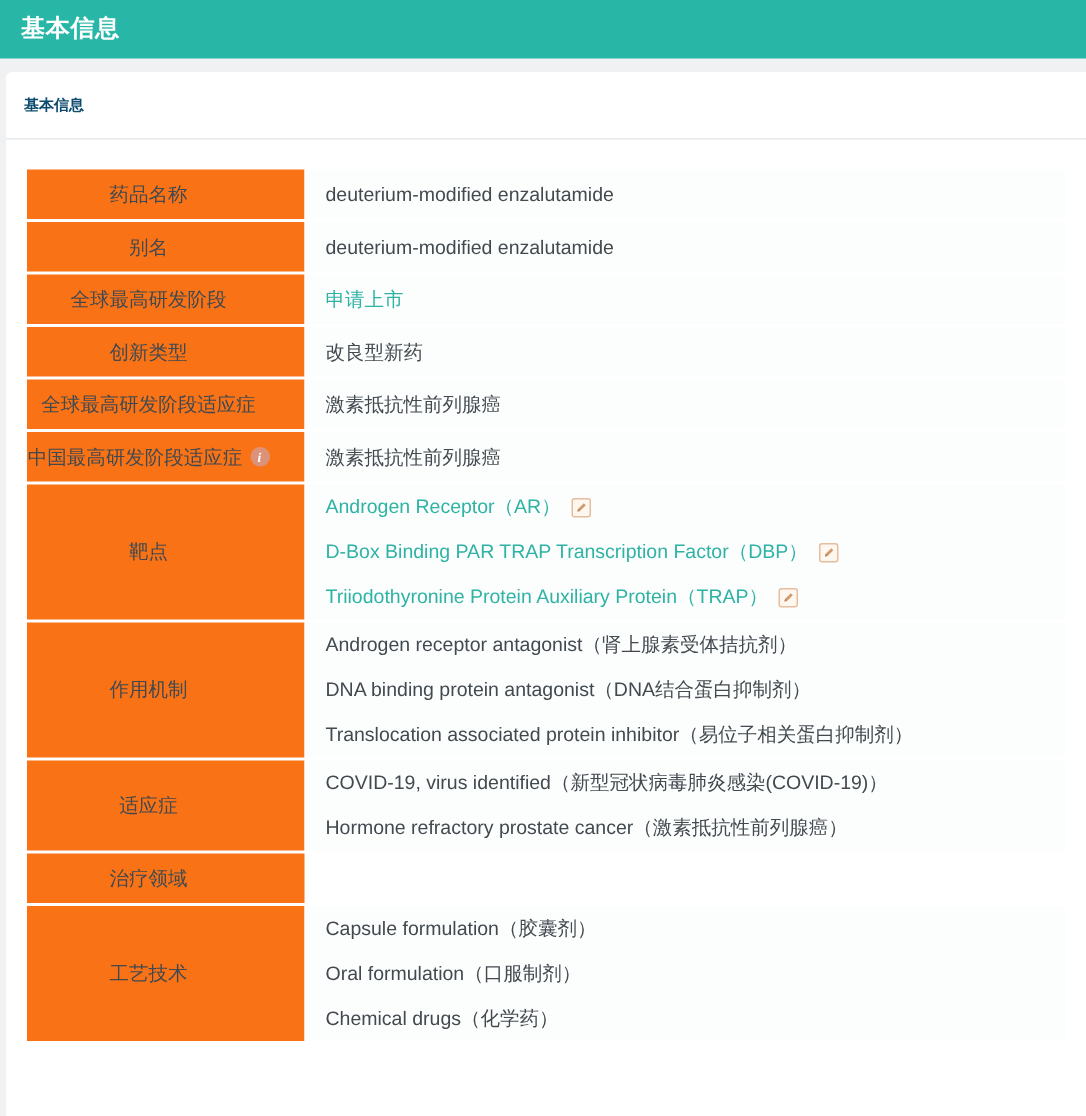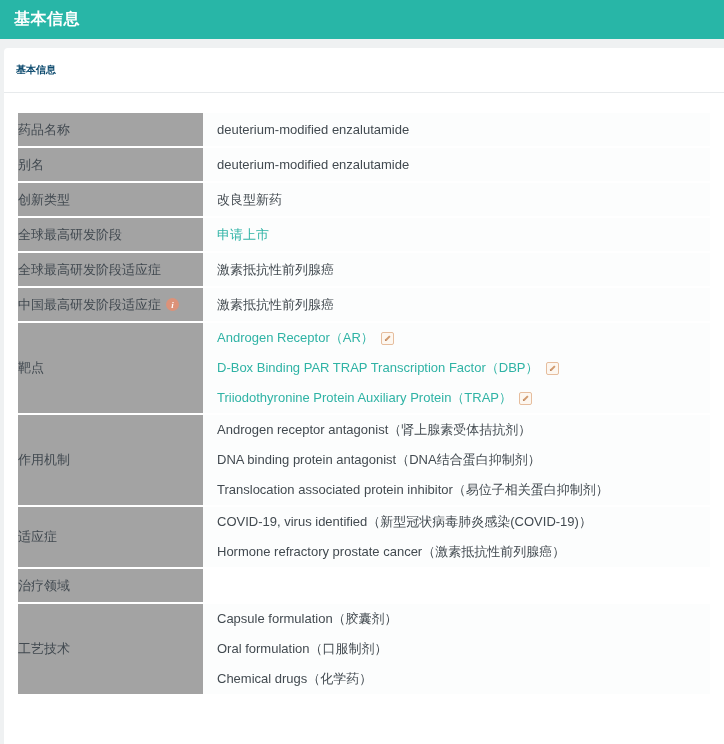--- a/index.html
+++ b/index.html
@@ -40,24 +40,24 @@
   }
   .section-title {
     font-size:10px;
     font-weight:bold;
     color:#0c4a6e;
   }
   .info-table { padding:20px 14px 0 14px; }
   .row { display:flex; margin-bottom:2px; min-height:33px; }
   .label-cell {
     width:185px; min-width:185px;
-    background:#a3a3a3;
-    display:flex;
-    align-items:center;
-    justify-content:flex-start;
+    background:#f97316;
+    display:flex;
+    align-items:center;
+    justify-content:center;
     padding-right:23px;
     text-align:right;
     color:#414950;
   }
   .label-text { line-height:16px; }
   .value-cell {
     flex:1;
     background:#fcfdfd;
     display:flex;
     flex-direction:column;
@@ -124,35 +124,35 @@
           <span class="label-text">别名</span>
         </div>
         <div class="value-cell">
           <div class="value-line">
             <span class="value-text">deuterium-modified enzalutamide</span>
           </div>
         </div>
       </div>
       <div class="row">
         <div class="label-cell">
+          <span class="label-text">全球最高研发阶段</span>
+        </div>
+        <div class="value-cell">
+          <div class="value-line">
+            <span class="value-link">申请上市</span>
+          </div>
+        </div>
+      </div>
+      <div class="row">
+        <div class="label-cell">
           <span class="label-text">创新类型</span>
         </div>
         <div class="value-cell">
           <div class="value-line">
             <span class="value-text">改良型新药</span>
-          </div>
-        </div>
-      </div>
-      <div class="row">
-        <div class="label-cell">
-          <span class="label-text">全球最高研发阶段</span>
-        </div>
-        <div class="value-cell">
-          <div class="value-line">
-            <span class="value-link">申请上市</span>
           </div>
         </div>
       </div>
       <div class="row">
         <div class="label-cell">
           <span class="label-text">全球最高研发阶段适应症</span>
         </div>
         <div class="value-cell">
           <div class="value-line">
             <span class="value-text">激素抵抗性前列腺癌</span>

